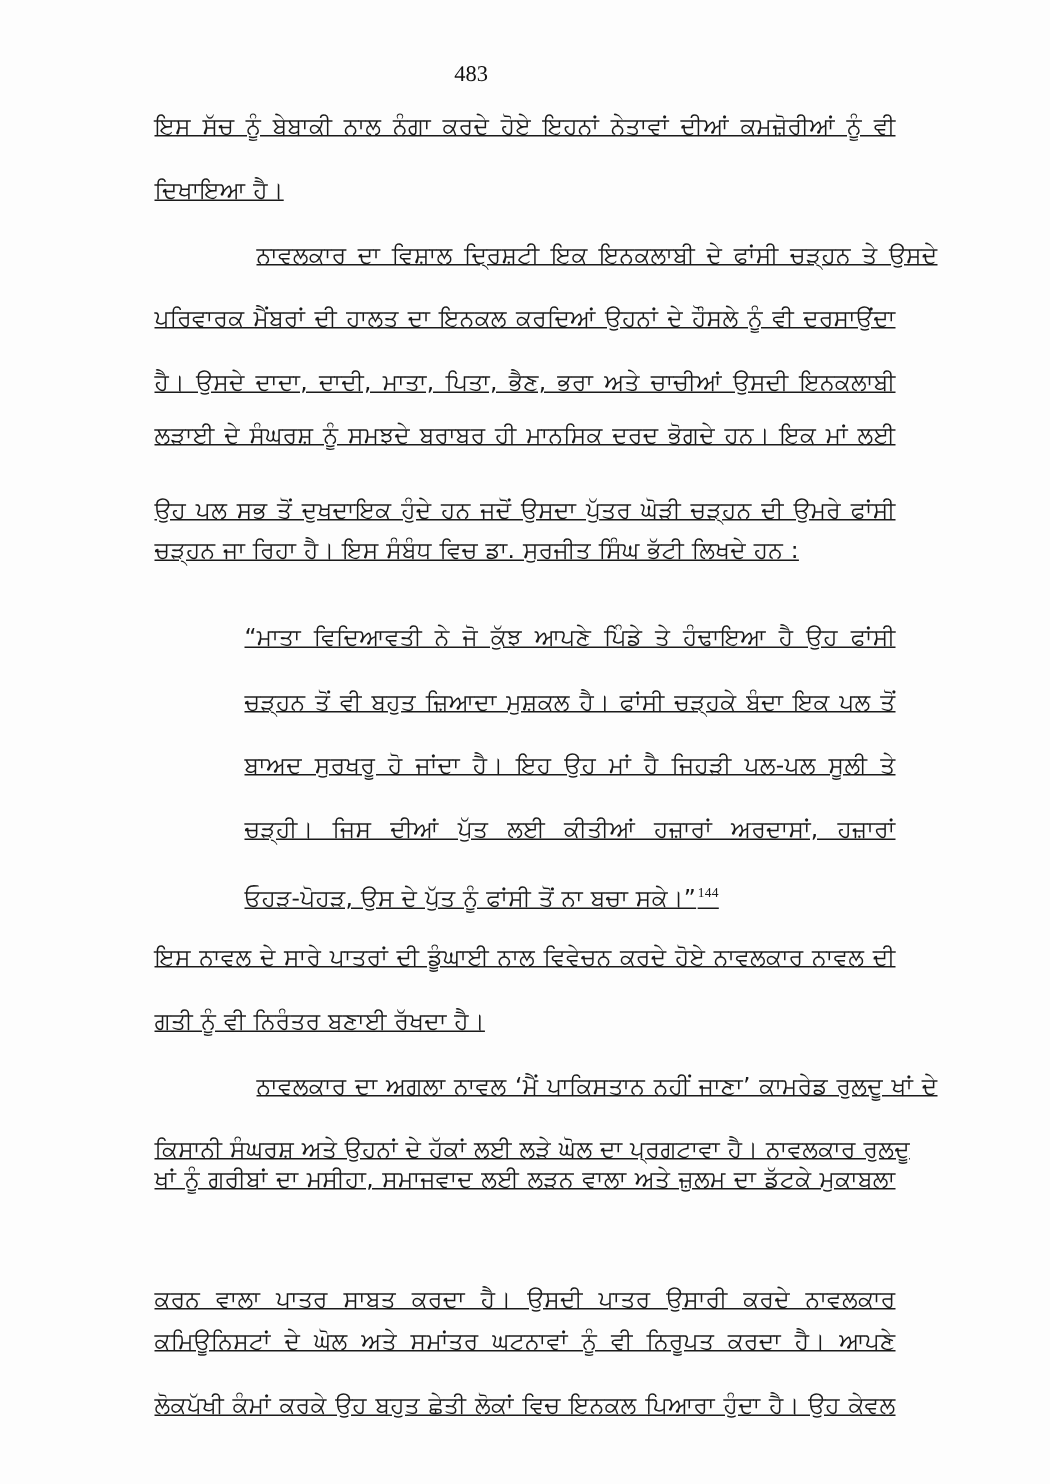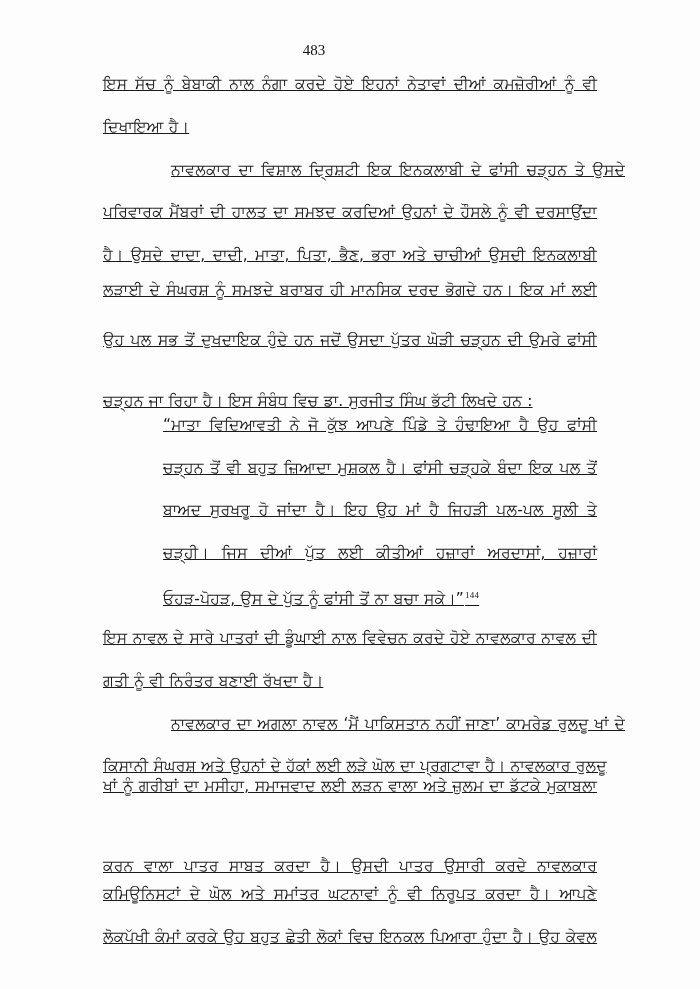--- a/index.html
+++ b/index.html
@@ -54,25 +54,25 @@
 
   <div class="page-number">483</div>
 
   <div>
     <div class="line" style="top:74px">ਇਸ ਸੱਚ ਨੂੰ ਬੇਬਾਕੀ ਨਾਲ ਨੰਗਾ ਕਰਦੇ ਹੋਏ ਇਹਨਾਂ ਨੇਤਾਵਾਂ ਦੀਆਂ ਕਮਜ਼ੋਰੀਆਂ ਨੂੰ ਵੀ</div>
     <div class="line last" style="top:117px">ਦਿਖਾਇਆ ਹੈ।</div>
   </div>
 
   <div>
     <div class="line indent" style="top:160px">ਨਾਵਲਕਾਰ ਦਾ ਵਿਸ਼ਾਲ ਦ੍ਰਿਸ਼ਟੀ ਇਕ ਇਨਕਲਾਬੀ ਦੇ ਫਾਂਸੀ ਚੜ੍ਹਨ ਤੇ ਉਸਦੇ</div>
-    <div class="line" style="top:202px">ਪਰਿਵਾਰਕ ਮੈਂਬਰਾਂ ਦੀ ਹਾਲਤ ਦਾ ਸਮਝਦ ਕਰਦਿਆਂ ਉਹਨਾਂ ਦੇ ਹੌਸਲੇ ਨੂੰ ਵੀ ਦਰਸਾਉਂਦਾ</div>
+    <div class="line" style="top:202px">ਪਰਿਵਾਰਕ ਮੈਂਬਰਾਂ ਦੀ ਹਾਲਤ ਦਾ ਇਨਕਲ ਕਰਦਿਆਂ ਉਹਨਾਂ ਦੇ ਹੌਸਲੇ ਨੂੰ ਵੀ ਦਰਸਾਉਂਦਾ</div>
     <div class="line" style="top:245px">ਹੈ। ਉਸਦੇ ਦਾਦਾ, ਦਾਦੀ, ਮਾਤਾ, ਪਿਤਾ, ਭੈਣ, ਭਰਾ ਅਤੇ ਚਾਚੀਆਂ ਉਸਦੀ ਇਨਕਲਾਬੀ</div>
     <div class="line" style="top:280px">ਲੜਾਈ ਦੇ ਸੰਘਰਸ਼ ਨੂੰ ਸਮਝਦੇ ਬਰਾਬਰ ਹੀ ਮਾਨਸਿਕ ਦਰਦ ਭੋਗਦੇ ਹਨ। ਇਕ ਮਾਂ ਲਈ</div>
     <div class="line" style="top:330px">ਉਹ ਪਲ ਸਭ ਤੋਂ ਦੁਖਦਾਇਕ ਹੁੰਦੇ ਹਨ ਜਦੋਂ ਉਸਦਾ ਪੁੱਤਰ ਘੋੜੀ ਚੜ੍ਹਨ ਦੀ ਉਮਰੇ ਫਾਂਸੀ</div>
-    <div class="line last" style="top:391px">ਚੜ੍ਹਨ ਜਾ ਰਿਹਾ ਹੈ। ਇਸ ਸੰਬੰਧ ਵਿਚ ਡਾ. ਸੁਰਜੀਤ ਸਿੰਘ ਭੱਟੀ ਲਿਖਦੇ ਹਨ :</div>
+    <div class="line last" style="top:357px">ਚੜ੍ਹਨ ਜਾ ਰਿਹਾ ਹੈ। ਇਸ ਸੰਬੰਧ ਵਿਚ ਡਾ. ਸੁਰਜੀਤ ਸਿੰਘ ਭੱਟੀ ਲਿਖਦੇ ਹਨ :</div>
   </div>
 
   <div>
     <div class="line quote" style="top:415px">“ਮਾਤਾ ਵਿਦਿਆਵਤੀ ਨੇ ਜੋ ਕੁੱਝ ਆਪਣੇ ਪਿੰਡੇ ਤੇ ਹੰਢਾਇਆ ਹੈ ਉਹ ਫਾਂਸੀ</div>
     <div class="line quote" style="top:458px">ਚੜ੍ਹਨ ਤੋਂ ਵੀ ਬਹੁਤ ਜ਼ਿਆਦਾ ਮੁਸ਼ਕਲ ਹੈ। ਫਾਂਸੀ ਚੜ੍ਹਕੇ ਬੰਦਾ ਇਕ ਪਲ ਤੋਂ</div>
     <div class="line quote" style="top:500px">ਬਾਅਦ ਸੁਰਖਰੂ ਹੋ ਜਾਂਦਾ ਹੈ। ਇਹ ਉਹ ਮਾਂ ਹੈ ਜਿਹੜੀ ਪਲ-ਪਲ ਸੂਲੀ ਤੇ</div>
     <div class="line quote" style="top:543px">ਚੜ੍ਹੀ। ਜਿਸ ਦੀਆਂ ਪੁੱਤ ਲਈ ਕੀਤੀਆਂ ਹਜ਼ਾਰਾਂ ਅਰਦਾਸਾਂ, ਹਜ਼ਾਰਾਂ</div>
     <div class="line quote last" style="top:585px"><span>ਓਹੜ-ਪੋਹੜ, ਉਸ ਦੇ ਪੁੱਤ ਨੂੰ ਫਾਂਸੀ ਤੋਂ ਨਾ ਬਚਾ ਸਕੇ।”</span><span class="sup">144</span></div>
   </div>
 

